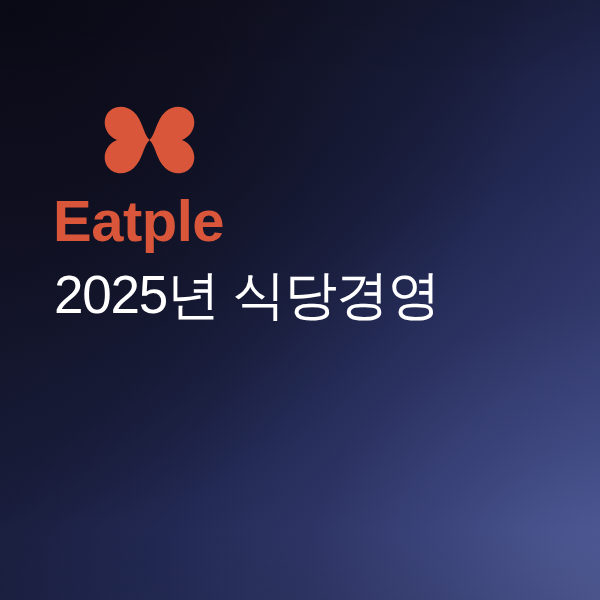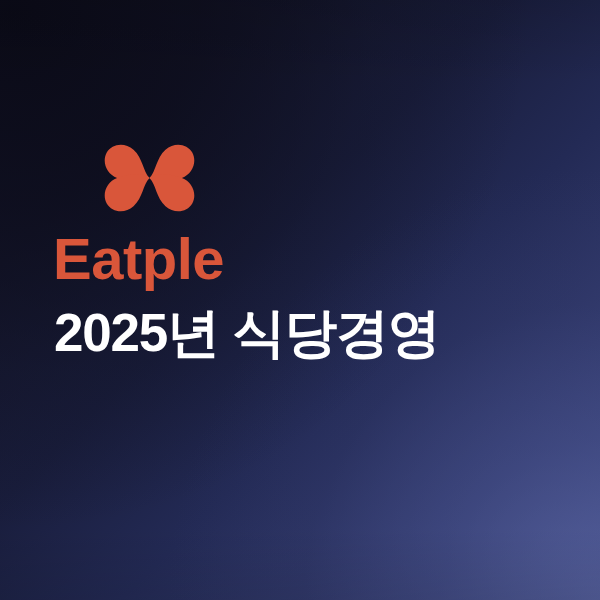--- a/index.html
+++ b/index.html
@@ -59,21 +59,20 @@
         rgba(0,0,0,0.10) 0%,
         rgba(0,0,0,0.0) 14%,
         rgba(0,0,0,0.0) 88%,
         rgba(0,0,0,0.10) 100%);
   }
 
   
   .content {
     position: absolute;
     inset: 0;
-    margin-top: 38px;
   }
 
   
   .logo-mark {
     position: absolute;
     left: 102px;
     top: 93px;
     width: 95px;
     height: 94px;
   }
@@ -101,21 +100,21 @@
     position: absolute;
     left: 54px;
     top: 266px;
     width: 520px;
   }
 
   .headline-line {
     display: block;
     color: #ffffff;
     font-size: 53px;
-    font-weight: 700;
+    font-weight: 400;
     line-height: 58px;
     letter-spacing: -1.2px;
     white-space: nowrap;
   }
 </style>
 </head>
 <body>
 
 <div id="poster">
 

